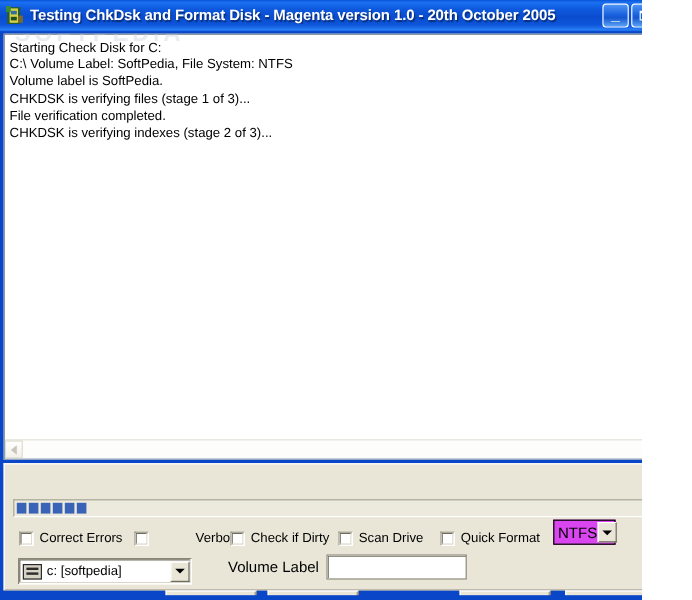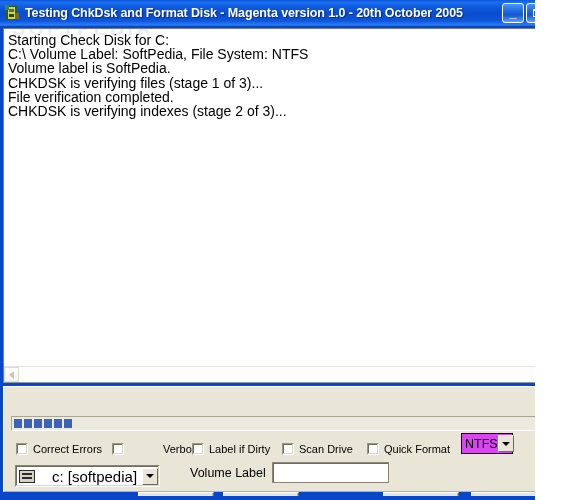--- a/index.html
+++ b/index.html
@@ -132,21 +132,21 @@
     pointer-events: none;
   }
   .log-lines {
     position: absolute;
     left: 4px;
     top: 4px;
     right: 2px;
   }
   .log-line {
     font-family: "Liberation Sans", sans-serif;
-    font-size: 14px;
+    font-size: 11px;
     color: #000000;
     line-height: 14.2px;
     white-space: pre;
   }
 
   
   .vscroll {
     position: absolute;
     right: 0;
     top: 0;
@@ -329,23 +329,23 @@
     content: "";
     position: absolute;
     left: 2px;
     right: 2px;
     height: 2px;
     background: #2b2b2b;
   }
   .drive-icon::before { top: 2px; }
   .drive-icon::after  { top: 6px; }
   .drive-combo .val {
-    font-size: 15px;
-    color: #000000;
-    margin-left: 17px;
+    font-size: 11px;
+    color: #000000;
+    margin-left: 4px;
     flex: 1 1 auto;
     white-space: nowrap;
   }
 
   
   .vol-label-text {
     position: absolute;
     left: 187px;
     top: 440px;
     font-size: 12.5px;
@@ -486,21 +486,21 @@
         <div class="cbx" style="left:12px;">
           <span class="box"></span>
           <span class="lbl">Correct Errors</span>
         </div>
         <div class="cbx" style="left:108px;gap:34px;">
           <span class="box"></span>
           <span class="lbl">Verbose</span>
         </div>
         <div class="cbx" style="left:188px;">
           <span class="box"></span>
-          <span class="lbl">Label if Dirty</span>
+          <span class="lbl">Check if Dirty</span>
         </div>
         <div class="cbx" style="left:278px;">
           <span class="box"></span>
           <span class="lbl">Scan Drive</span>
         </div>
         <div class="cbx" style="left:363px;">
           <span class="box"></span>
           <span class="lbl">Quick Format</span>
         </div>
       </div>

